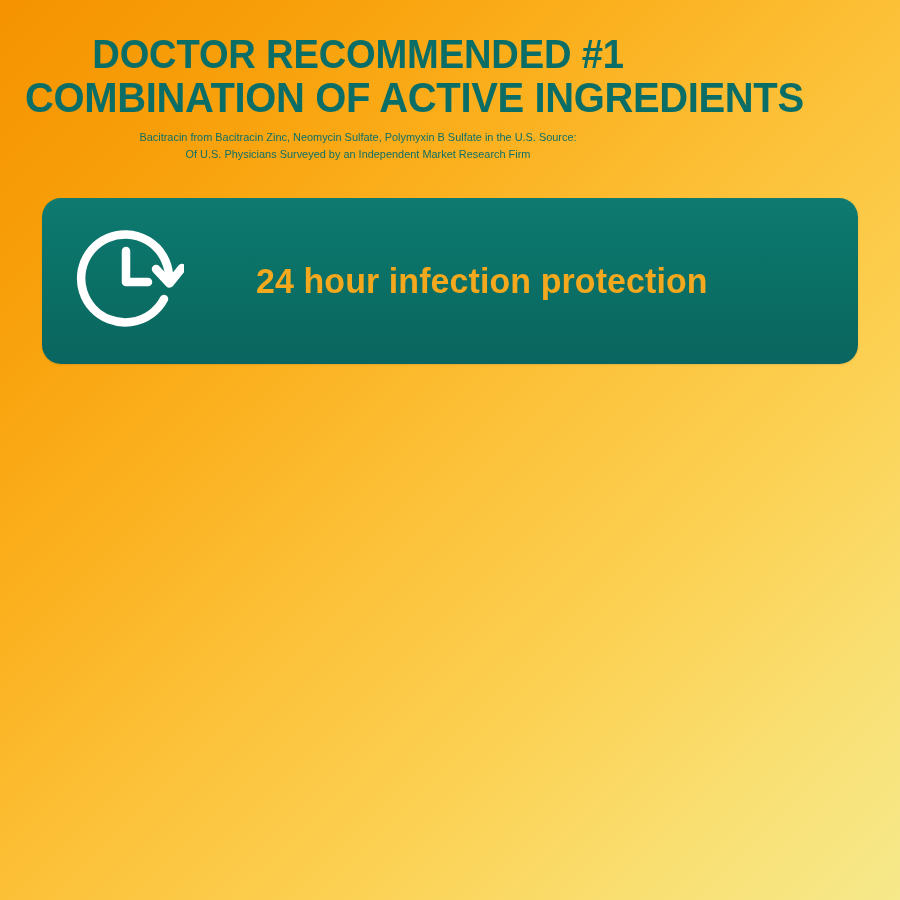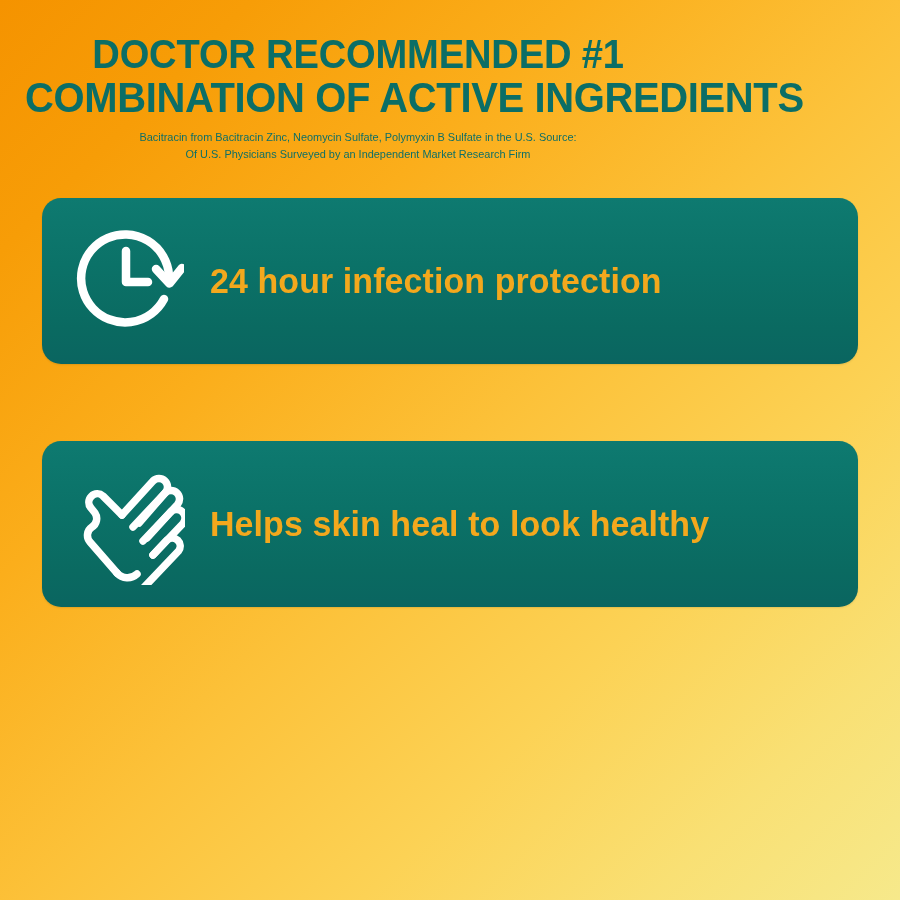--- a/index.html
+++ b/index.html
@@ -81,20 +81,21 @@
   .card {
     position: relative;
     box-sizing: border-box;
     width: 816px;
     height: 166px;
     border-radius: 19px;
     background: linear-gradient(180deg, #0e7a70 0%, #0b7268 40%, #0a6a61 78%, #0a6560 100%);
     display: flex;
     align-items: center;
     box-shadow: 0 1px 2px rgba(0,0,0,0.10);
+    gap: 46px;
   }
   .card + .card { margin-top: 77px; }
 
   .card-icon {
     width: 168px;
     min-width: 168px;
     height: 166px;
     display: flex;
     align-items: center;
     justify-content: center;
@@ -134,37 +135,16 @@
       <div class="card-icon">
         <svg width="116" height="116" viewBox="0 0 116 116" fill="none" stroke="#ffffff" stroke-width="8.5" stroke-linecap="round" stroke-linejoin="round">
           <path d="M101 52 A44 44 0 1 0 96 76"></path>
           <path d="M88 46 L101.5 60.5 L114 45"></path>
           <path d="M58 28 L58 59 L80 59"></path>
         </svg>
       </div>
       <div class="card-text">24 hour infection protection</div>
     </div>
 
-    <div class="card">
-      <div class="card-icon">
-        <svg width="118" height="122" viewBox="0 0 118 122" fill="none" stroke="#ffffff" stroke-width="7.5" stroke-linecap="round" stroke-linejoin="round">
-
-          <path d="M55 52 L86 18 a8.5 8.5 0 0 1 12.5 11.5 L72 60"></path>
-
-          <path d="M66 64 L98 30 a8.5 8.5 0 0 1 12.5 11.5 L80 75"></path>
-
-          <path d="M76 78 L103.5 49 a8.5 8.5 0 0 1 12.5 11.5 L86 92"></path>
-
-          <path d="M86 92 L100 77 a8 8 0 0 1 11.5 11 L73.5 128"></path>
-
-          <path d="M55 52 L36 33 a8.5 8.5 0 0 0 -12 12 L28 50
-                   a10 10 0 0 1 -3 14 a10 10 0 0 0 -2 15
-                   L50 110"></path>
-
-          <path d="M50 110 a14 14 0 0 0 20 1"></path>
-        </svg>
-      </div>
-      <div class="card-text">Helps skin heal to look healthy</div>
-    </div>
 
 
   </div>
 </div>
 
 </body></html>

